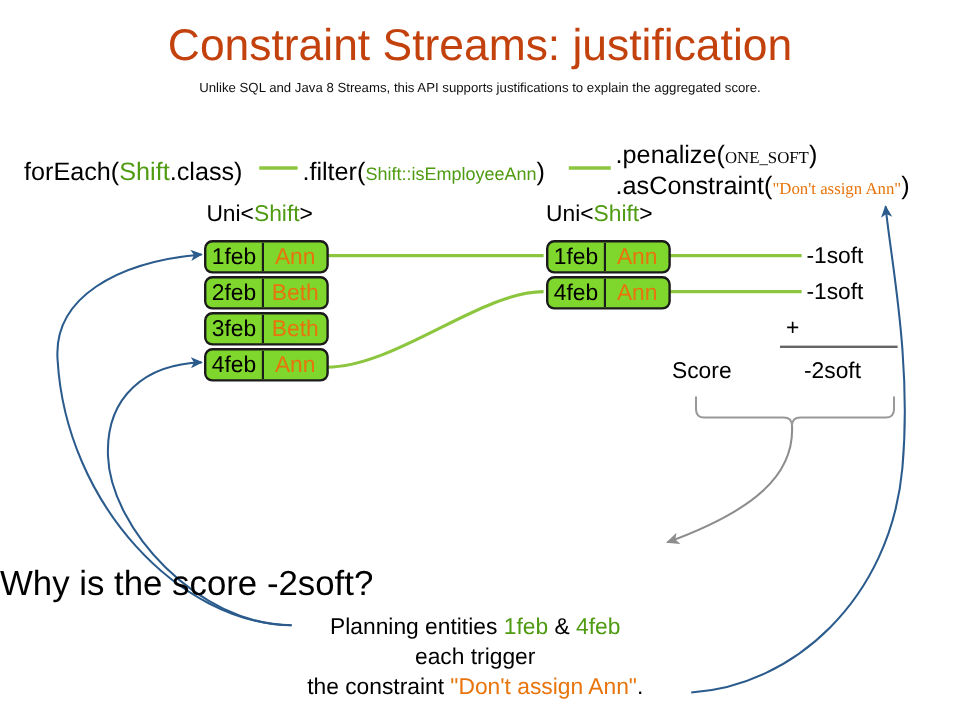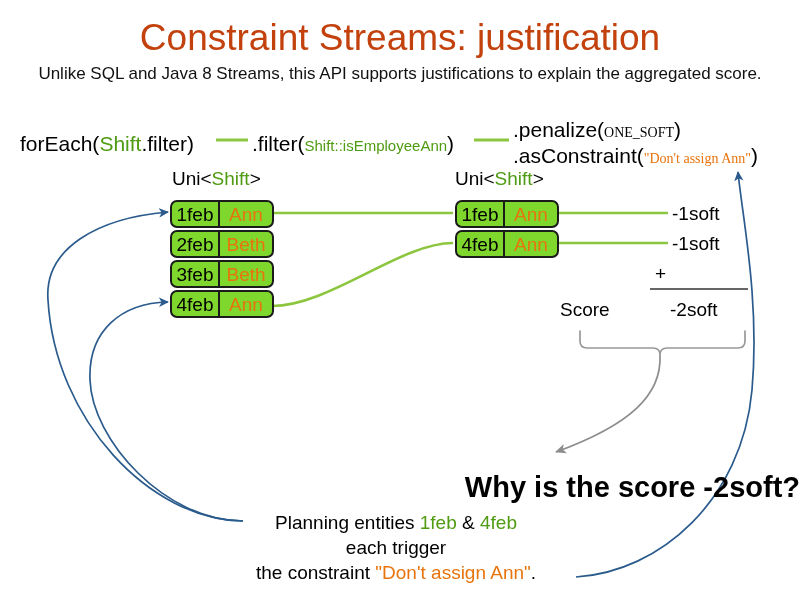--- a/index.html
+++ b/index.html
@@ -39,21 +39,21 @@
     line-height: 44px;
     font-weight: normal;
     color: #c2410c;
     white-space: nowrap;
   }
   .subtitle {
     position: absolute;
     left: 0; top: 64px;
     width: 800px;
     text-align: center;
-    font-size: 17px;
+    font-size: 11px;
     line-height: 20px;
     color: #111;
     white-space: nowrap;
   }
 
   
   .code {
     position: absolute;
     font-size: 21px;
     line-height: 25px;
@@ -160,24 +160,24 @@
     line-height: 22px;
     color: #000;
     white-space: nowrap;
   }
 
   
   #why-heading {
     position: absolute;
     left: 0; top: 470px;
     width: 800px;
-    text-align: right;
+    text-align: left;
     font-size: 29px;
     line-height: 34px;
-    font-weight: bold;
+    font-weight: normal;
     color: #000;
     white-space: nowrap;
   }
   .why-line {
     position: absolute;
     width: 792px;
     left: 0;
     text-align: center;
     font-size: 19px;
     line-height: 24px;
@@ -221,21 +221,21 @@
 
     <path d="M660,355 C662,395 630,425 556,452" fill="none" stroke="#8d8d8d" stroke-width="1.7" marker-end="url(#gray-arrow)"></path>
 
     <path d="M243,521 C150,520 55,420 48,300 C44,248 98,218 168,212" fill="none" stroke="#2a5b8c" stroke-width="1.7" marker-end="url(#blue-arrow)"></path>
 
     <path d="M243,521 C165,521 92,440 90,380 C88,330 122,303 168,302" fill="none" stroke="#2a5b8c" stroke-width="1.7" marker-end="url(#blue-arrow)"></path>
 
     <path d="M576,577 C660,572 742,500 752,390 C760,300 742,215 738,172" fill="none" stroke="#2a5b8c" stroke-width="1.7" marker-end="url(#blue-arrow)"></path>
   </svg>
 
-  <div class="code" id="code-foreach"><span>forEach(</span><span class="g">Shift</span><span>.filter)</span></div>
+  <div class="code" id="code-foreach"><span>forEach(</span><span class="g">Shift</span><span>.class)</span></div>
 
   <div class="code" id="code-filter"><span>.filter(</span><span class="g small">Shift::isEmployeeAnn</span><span>)</span></div>
 
   <div class="code" id="code-penalize"><span>.penalize(</span><span class="smaller">ONE_SOFT</span><span>)</span></div>
 
   <div class="code" id="code-constraint"><span>.asConstraint(</span><span class="org smaller">"Don't assign Ann"</span><span>)</span></div>
 
   <div class="uni-label" id="uni-left"><span>Uni&lt;</span><span class="g">Shift</span><span>&gt;</span></div>
 
   <div class="uni-label" id="uni-right"><span>Uni&lt;</span><span class="g">Shift</span><span>&gt;</span></div>

